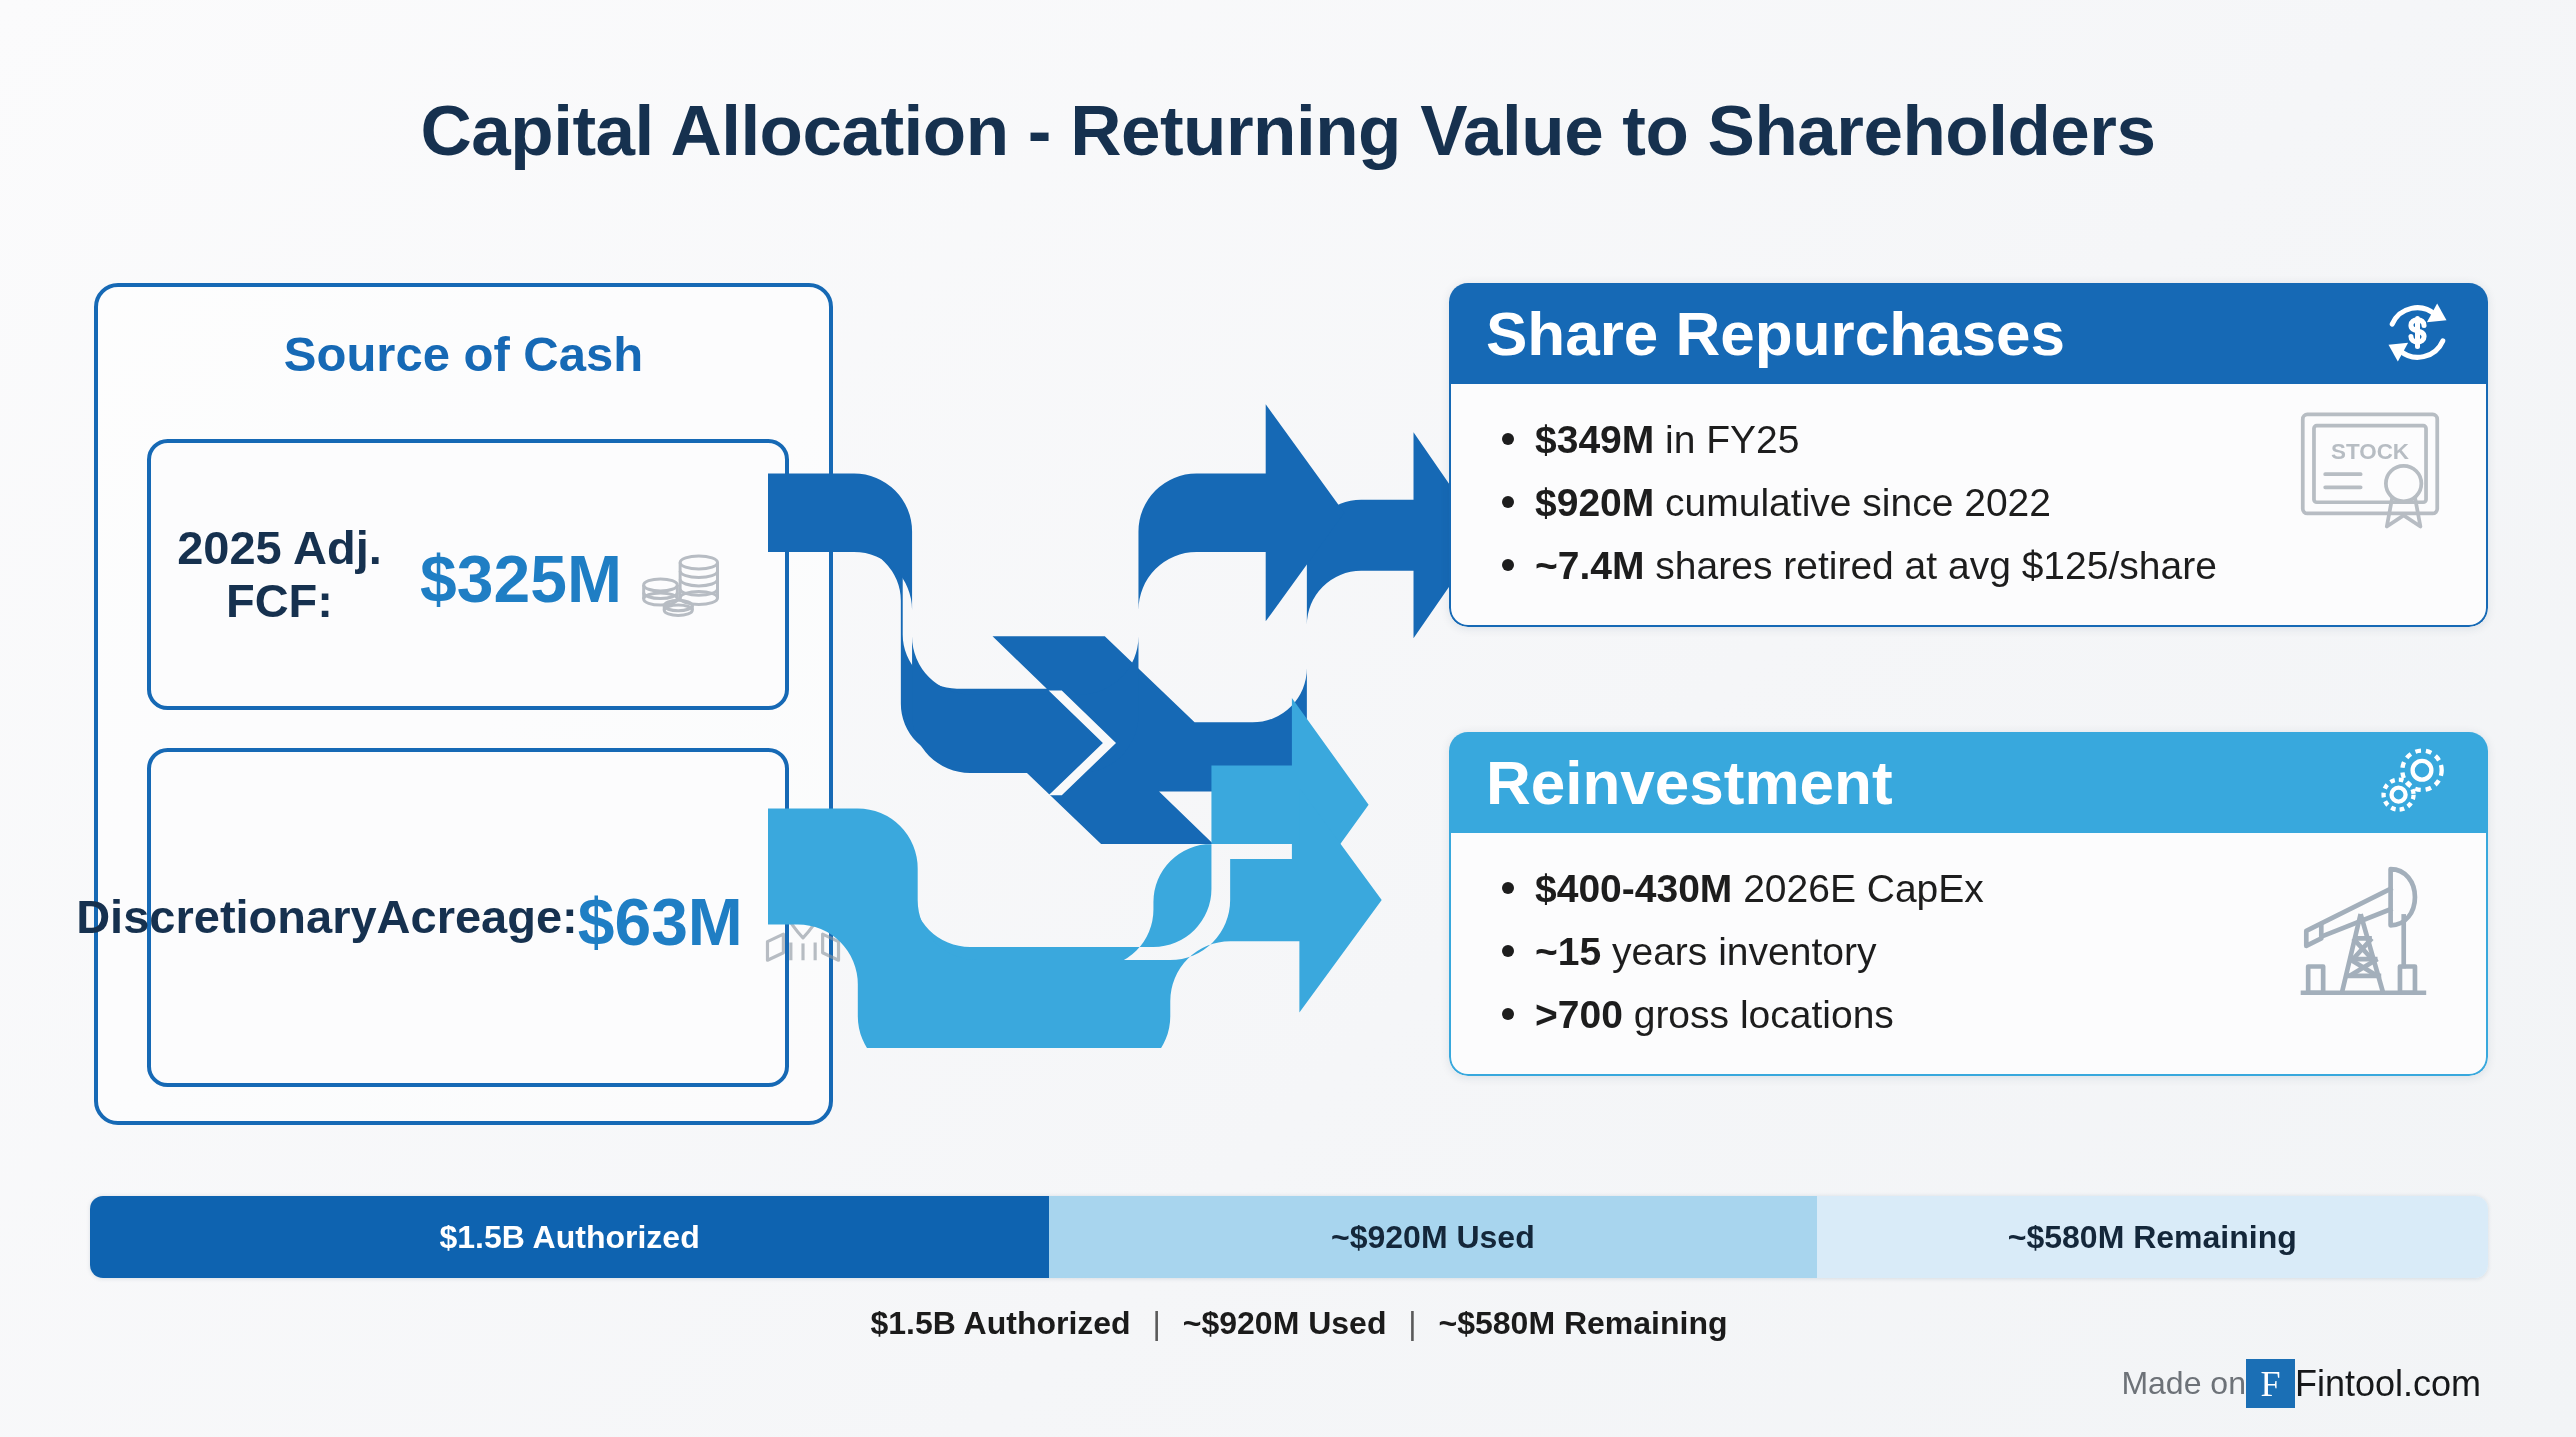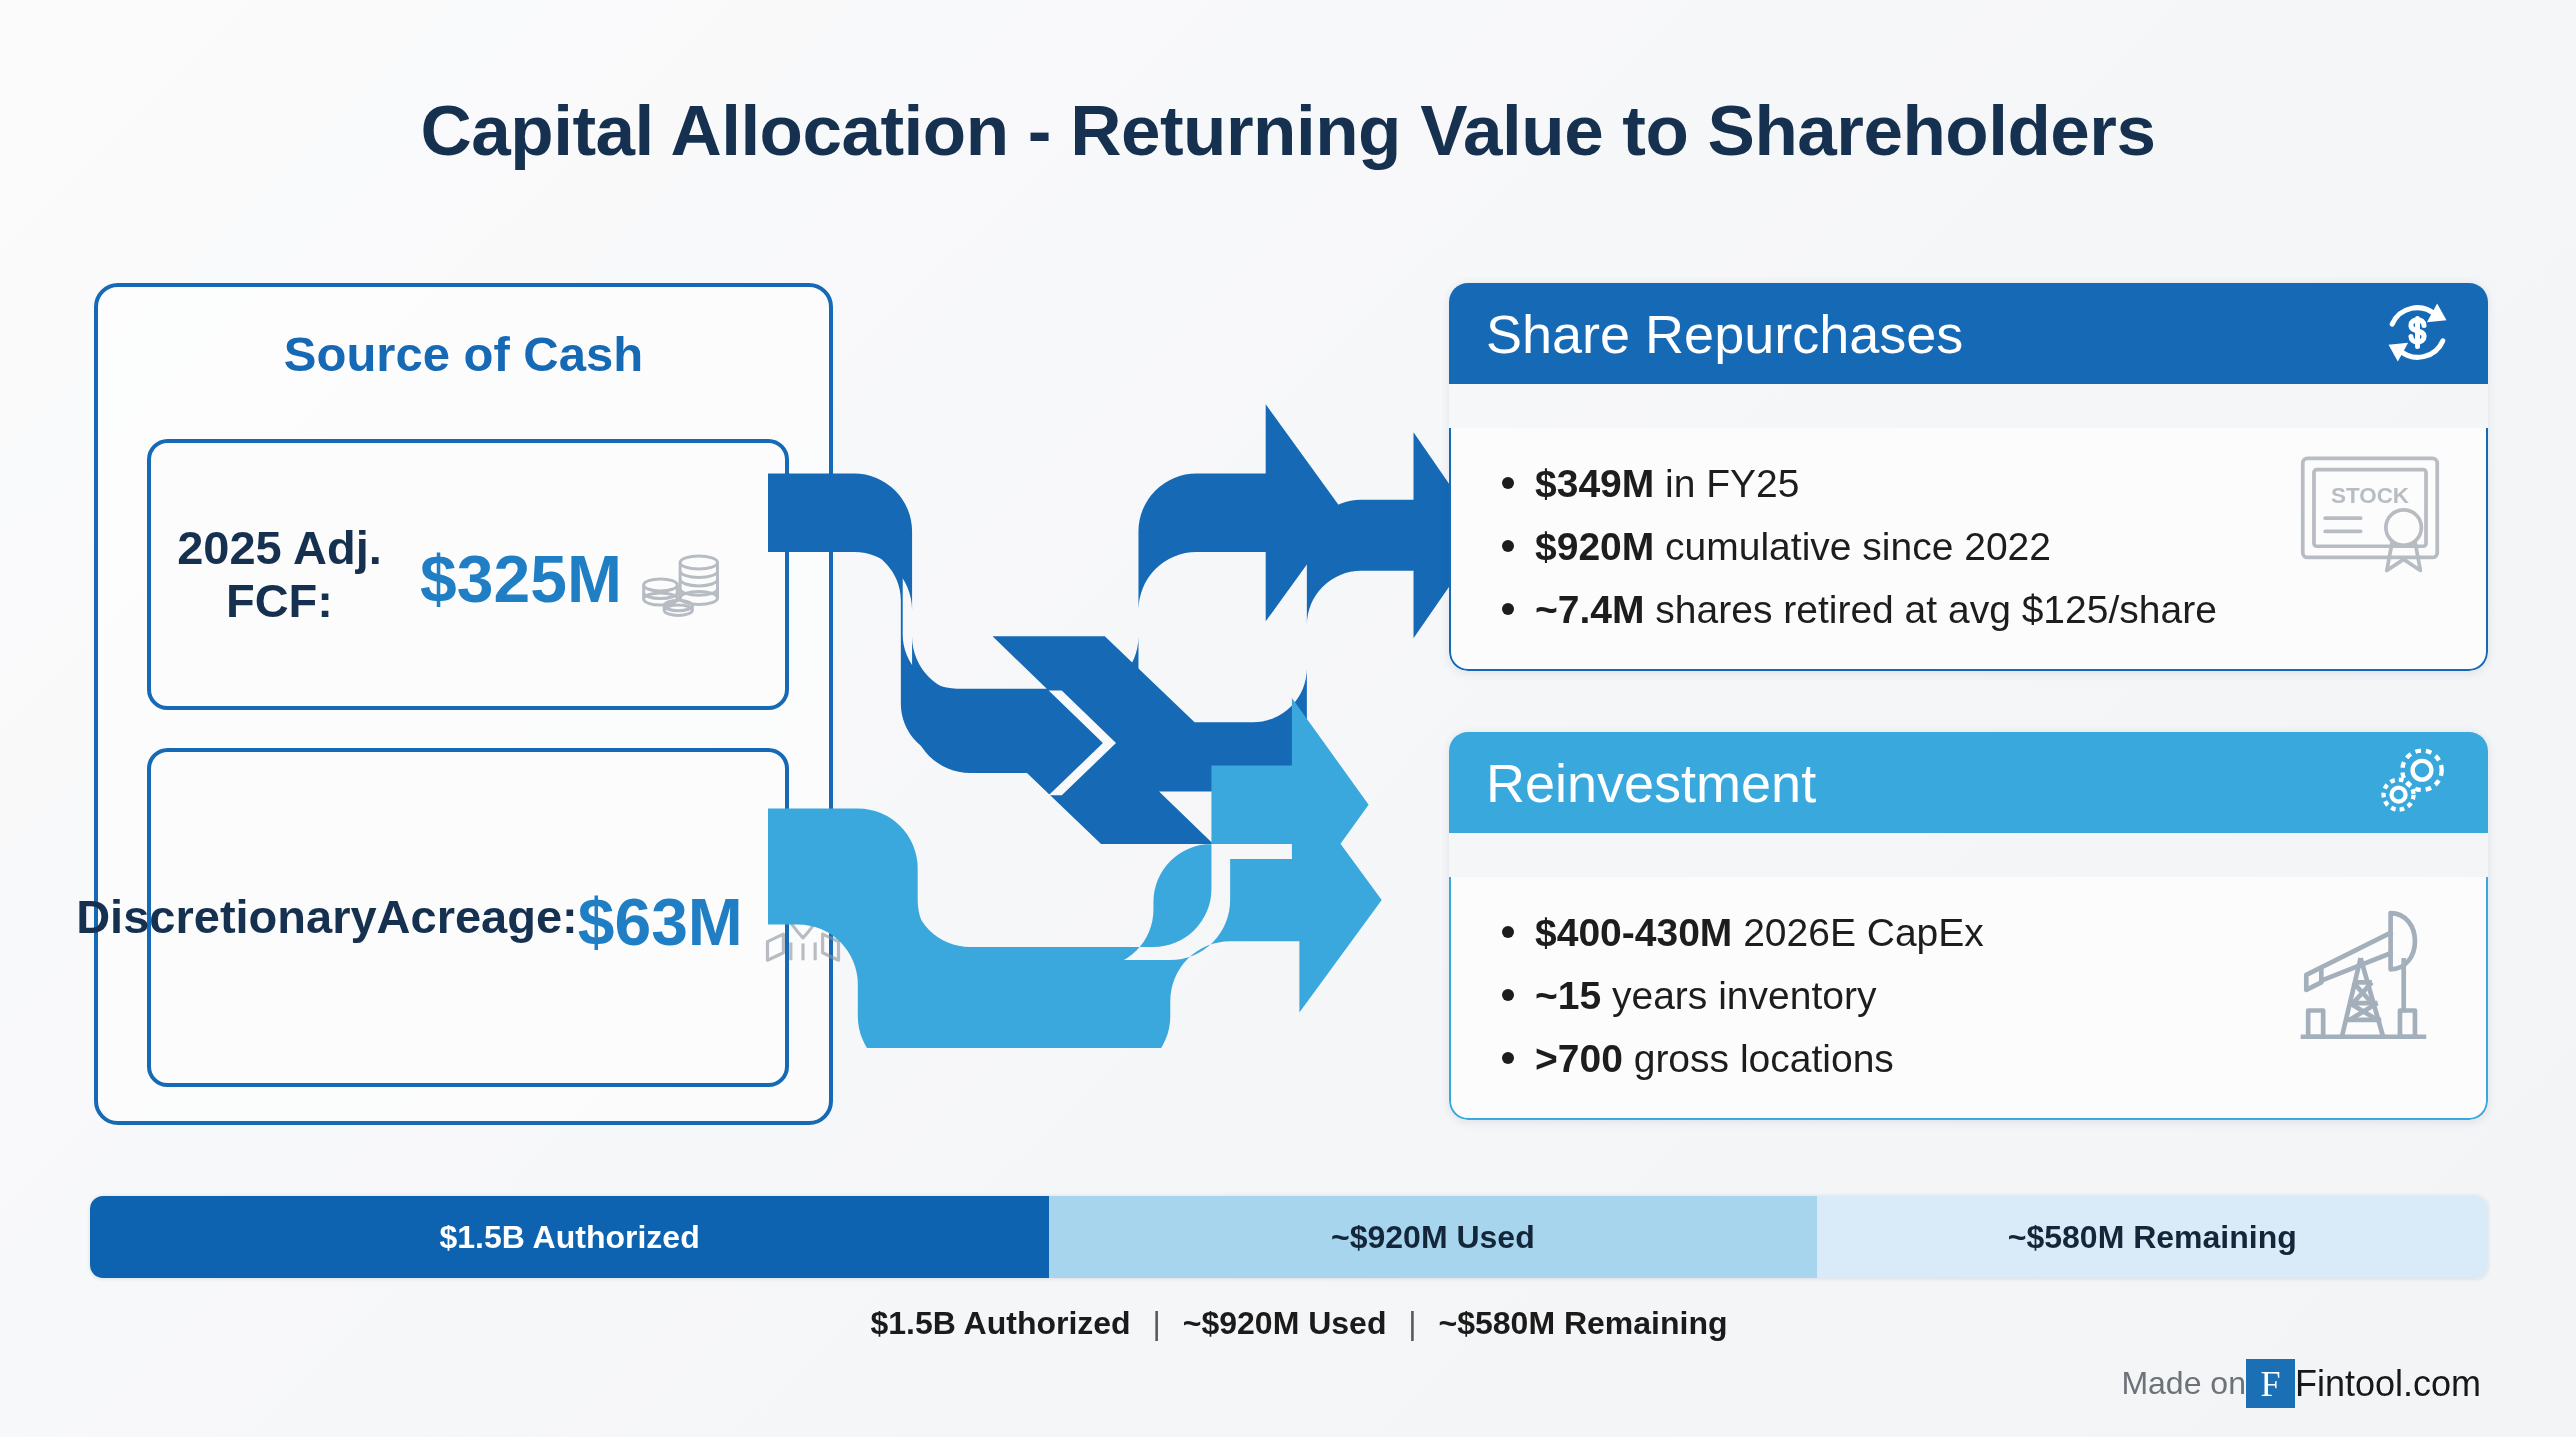--- a/index.html
+++ b/index.html
@@ -112,34 +112,33 @@
     height: 101px;
     display: flex;
     align-items: center;
     justify-content: space-between;
     padding: 0 34px 0 37px;
   }
   #card-repurchase .card-head { background: #1669b5; }
   #card-reinvest .card-head { background: #38a8dd; }
 
   .card-head-title {
-    font-size: 54px;
-    font-weight: normal;
+    font-size: 62px;
+    font-weight: bold;
     color: #ffffff;
   }
 
   .card-body {
     background: #fcfcfd;
     border: 2.8px solid;
     border-top: none;
     border-radius: 0 0 19px 19px;
     position: relative;
     padding: 24px 37px 28px 43px;
     min-height: 234px;
-    margin-top: 44px;
   }
   #card-repurchase .card-body { border-color: #1669b5; }
   #card-reinvest .card-body { border-color: #38a8dd; }
 
   .bullets { list-style: none; }
   .bullets li {
     font-size: 39px;
     color: #1d1d1d;
     line-height: 1.0;
     padding: 12px 0 12px 41px;

